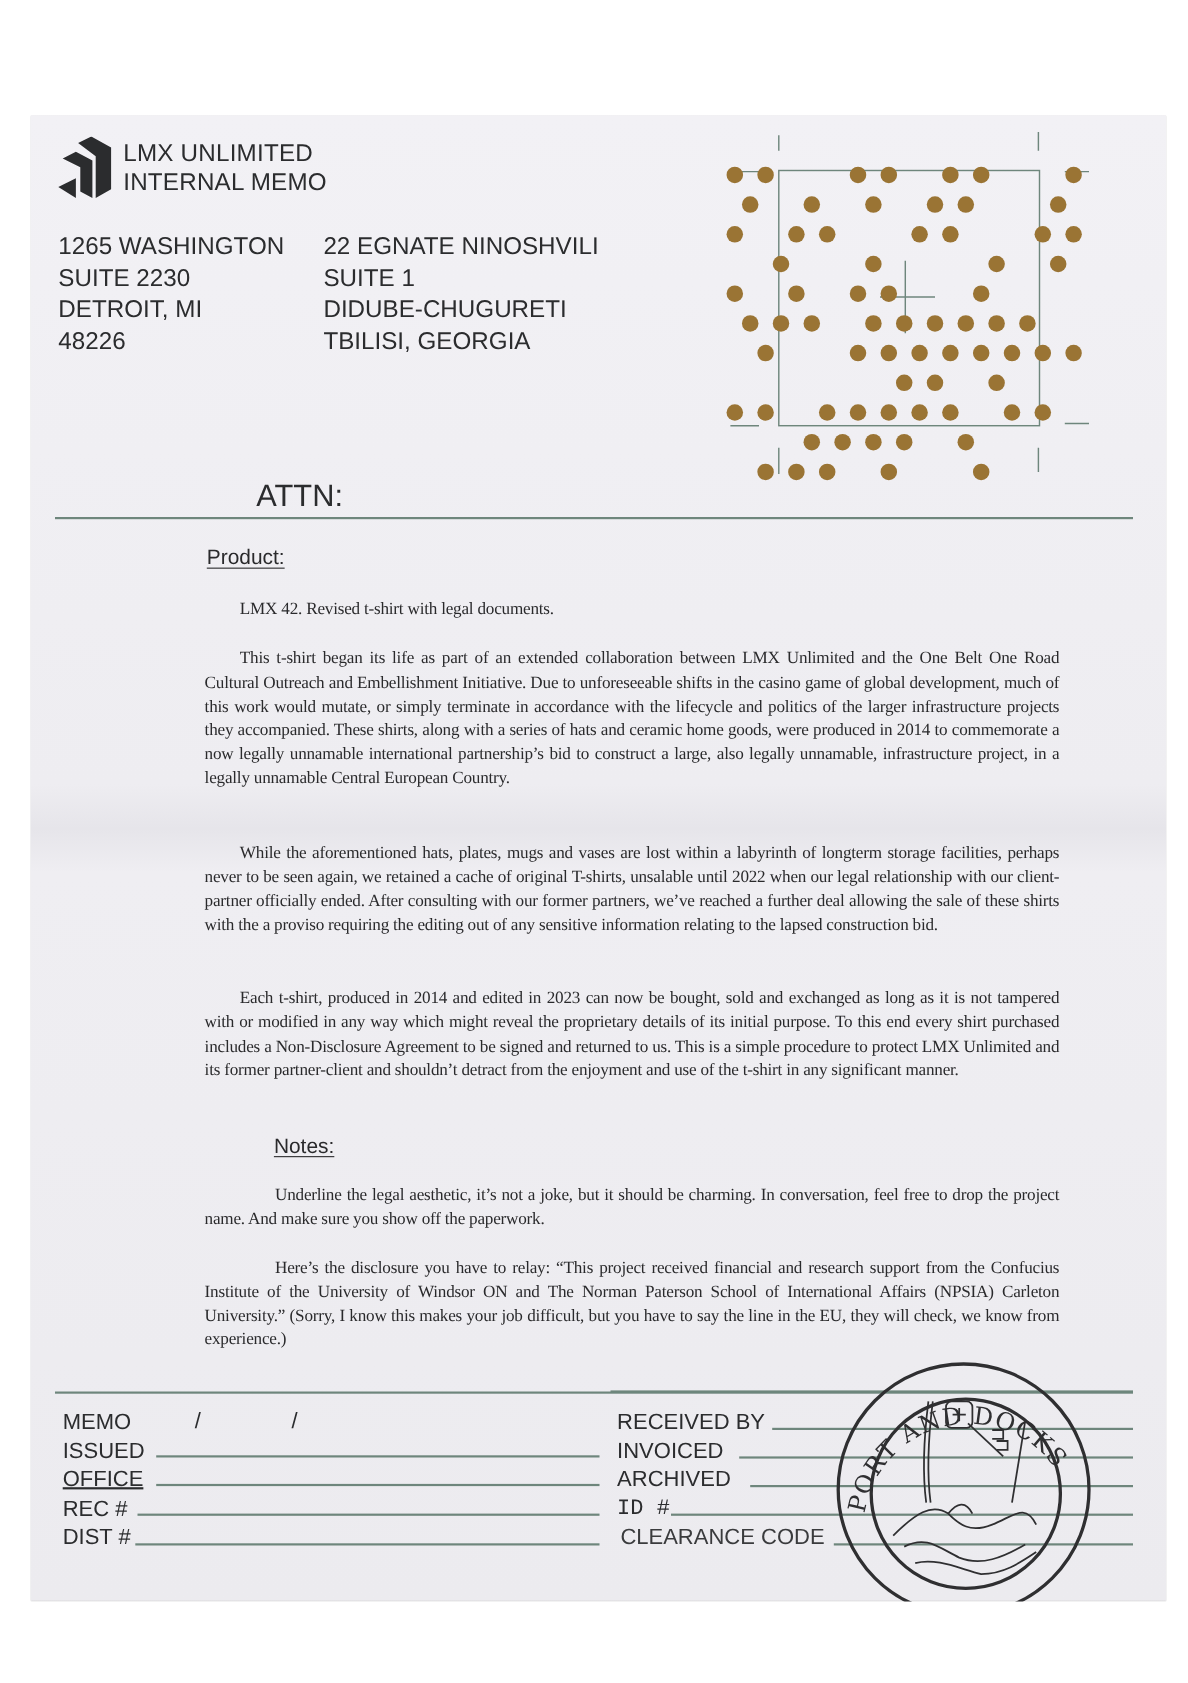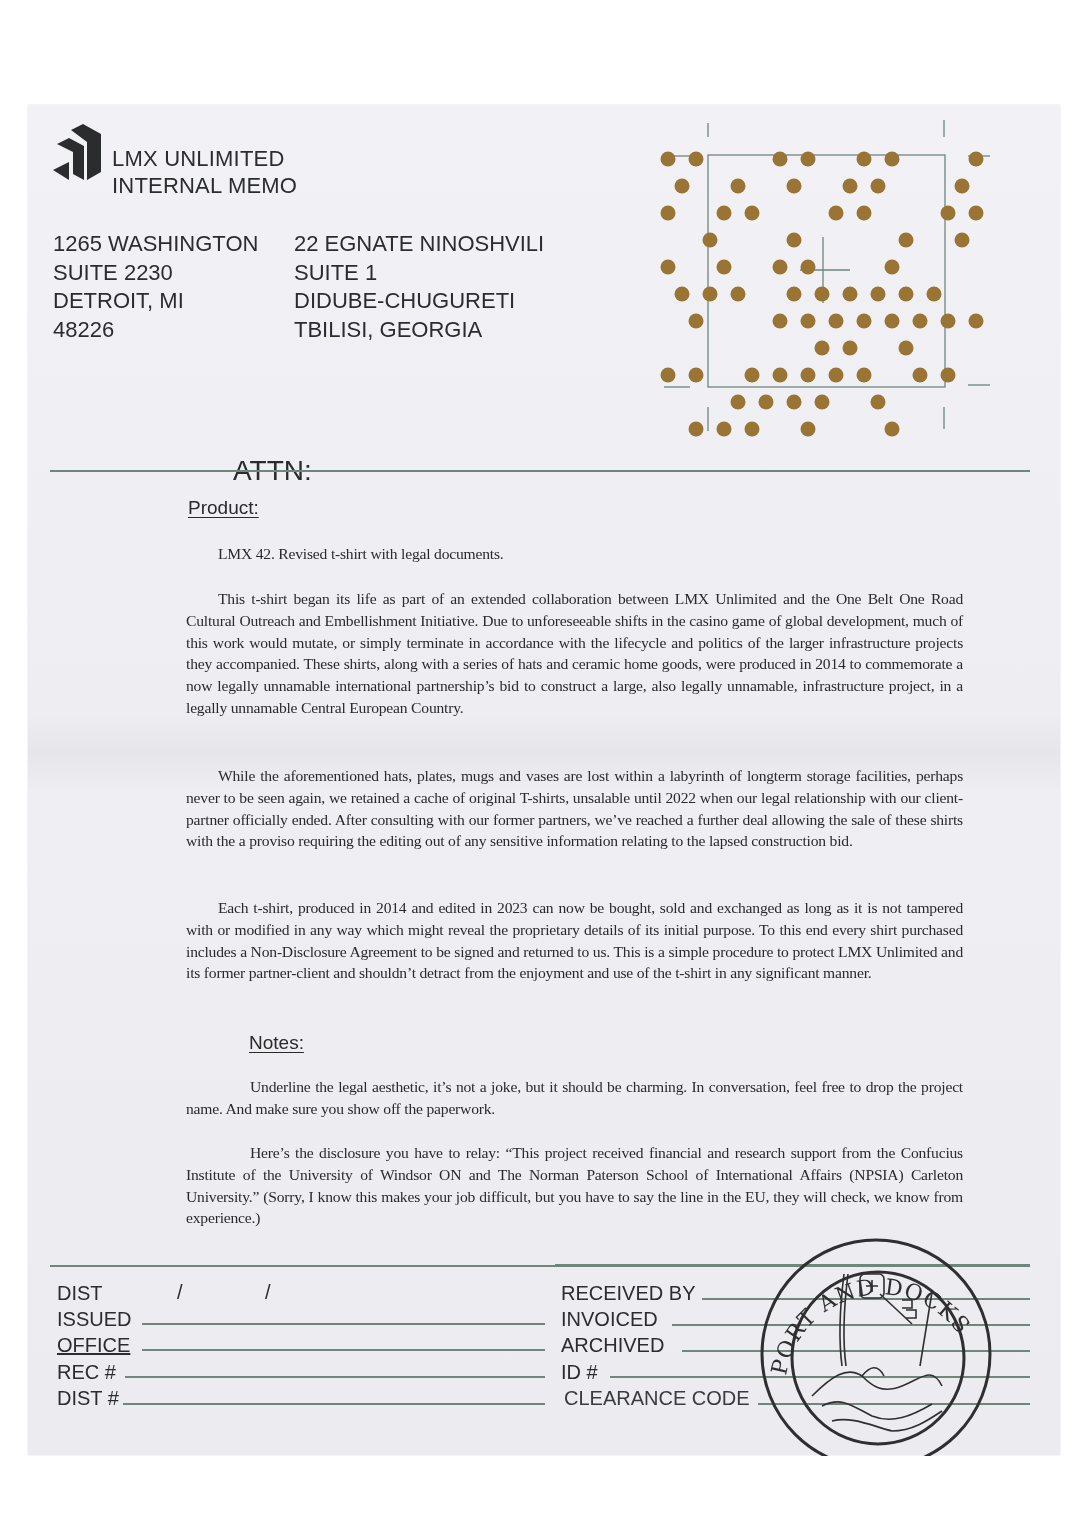--- a/index.html
+++ b/index.html
@@ -3,21 +3,21 @@
 <meta charset="utf-8">
 <style>
   html, body { margin:0; padding:0; }
   body { width:1080px; height:1530px; background:#ffffff; position:relative; overflow:hidden; }
   .paper {
     position:absolute; left:28px; top:105px; width:1032px; height:1350px;
     background:#efeef2;
     background-image: linear-gradient(180deg, #f2f1f5 0%, #eeedf1 45%, #e6e5ea 48%, #efeef2 51%, #ecebef 100%);
     box-shadow: 0 0 1px #bbb;
   }
-  .sans { font-family:"Liberation Sans", sans-serif;margin-top:20px; }
+  .sans { font-family:"Liberation Sans", sans-serif; }
   .logo { position:absolute; left:49px; top:124px; width:54px; height:58px; }
   .title { position:absolute; left:112px; top:125px; font-size:22px; line-height:27px; color:#2b2c2e; letter-spacing:0.2px; }
   .addr { position:absolute; font-size:22px; line-height:28.5px; color:#2b2c2e; }
   .addr1 { left:53px; top:210px; }
   .addr2 { left:294px; top:210px; }
   .contact { position:absolute; left:53px; top:352px; font-size:22px; line-height:28px; color:#2b2c2e; }
   .attn { position:absolute; left:233px; top:435px; font-size:28px; color:#2b2c2e; }
   .hr { position:absolute; height:1.5px; background:#6e867c; }
   .code { position:absolute; left:640px; top:115px; width:350px; height:330px; }
   .heading { position:absolute; font-size:19px; color:#2a2a2c; text-decoration:underline; text-underline-offset:3px; font-family:"Liberation Sans", sans-serif; }
@@ -154,21 +154,21 @@
 <div class="para" style="left:186px; top:588px; width:777px; text-indent:32px;">This t-shirt began its life as part of an extended collaboration between LMX Unlimited and the One Belt One Road Cultural Outreach and Embellishment Initiative. Due to unforeseeable shifts in the casino game of global development, much of this work would mutate, or simply terminate in accordance with the lifecycle and politics of the larger infrastructure projects they accompanied. These shirts, along with a series of hats and ceramic home goods, were produced in 2014 to commemorate a now legally unnamable international partnership’s bid to construct a large, also legally unnamable, infrastructure project, in a legally unnamable Central European Country.</div>
 <div class="para" style="left:186px; top:765px; width:777px; text-indent:32px;">While the aforementioned hats, plates, mugs and vases are lost within a labyrinth of longterm storage facilities, perhaps never to be seen again, we retained a cache of original T-shirts, unsalable until 2022 when our legal relationship with our client-partner officially ended. After consulting with our former partners, we’ve reached a further deal allowing the sale of these shirts with the a proviso requiring the editing out of any sensitive information relating to the lapsed construction bid.</div>
 <div class="para" style="left:186px; top:897px; width:777px; text-indent:32px;">Each t-shirt, produced in 2014 and edited in 2023 can now be bought, sold and exchanged as long as it is not tampered with or modified in any way which might reveal the proprietary details of its initial purpose. To this end every shirt purchased includes a Non-Disclosure Agreement to be signed and returned to us. This is a simple procedure to protect LMX Unlimited and its former partner-client and shouldn’t detract from the enjoyment and use of the t-shirt in any significant manner.</div>
 
 <div class="heading" style="left:249px; top:1032px;">Notes:</div>
 <div class="para" style="left:186px; top:1076px; width:777px; text-indent:64px;">Underline the legal aesthetic, it’s not a joke, but it should be charming. In conversation, feel free to drop the project name. And make sure you show off the paperwork.</div>
 <div class="para" style="left:186px; top:1142px; width:777px; text-indent:64px;">Here’s the disclosure you have to relay: “This project received financial and research support from the Confucius Institute of the University of Windsor ON and The Norman Paterson School of International Affairs (NPSIA) Carleton University.” (Sorry, I know this makes your job difficult, but you have to say the line in the EU, they will check, we know from experience.)</div>
 
 <div class="hr" style="left:50px; top:1265px; width:980px;"></div>
 
-<div class="field-label" style="left:57px; top:1281px;">DIST</div>
+<div class="field-label" style="left:57px; top:1281px;">MEMO</div>
 <div class="slash" style="left:177px; top:1281px;">/</div>
 <div class="slash" style="left:265px; top:1281px;">/</div>
 
 <div class="field-label" style="left:57px; top:1307px;">ISSUED</div>
 <div class="field-line" style="left:142px; top:1323px; width:403px;"></div>
 
 <div class="field-label" style="left:57px; top:1333px;text-decoration:underline;">OFFICE</div>
 <div class="field-line" style="left:142px; top:1349px; width:403px;"></div>
 
 <div class="field-label" style="left:57px; top:1360px;">REC #</div>
@@ -181,21 +181,21 @@
 
 <div class="field-label" style="left:561px; top:1281px;">RECEIVED BY</div>
 <div class="field-line" style="left:702px; top:1298px; width:328px;"></div>
 
 <div class="field-label" style="left:561px; top:1307px;">INVOICED</div>
 <div class="field-line" style="left:672px; top:1324px; width:358px;"></div>
 
 <div class="field-label" style="left:561px; top:1333px;">ARCHIVED</div>
 <div class="field-line" style="left:682px; top:1350px; width:348px;"></div>
 
-<div class="field-label" style="left:561px; top:1360px;">ID #</div>
+<div class="field-label" style="left:561px; top:1360px;font-family:Liberation Mono, monospace;">ID #</div>
 <div class="field-line" style="left:610px; top:1376px; width:420px;"></div>
 
 <div class="field-label" style="left:564px; top:1386px; color:#3a3b3d;">CLEARANCE CODE</div>
 <div class="field-line" style="left:758px; top:1403px; width:272px;"></div>
 
 <svg class="stamp" viewBox="0 0 252 230">
   <defs>
     <path id="stampArc" d="M 34,150 A 96,96 0 0 1 214,120"></path>
   </defs>
   <circle cx="124" cy="128" r="114" fill="none" stroke="#2f2f31" stroke-width="3"></circle>

